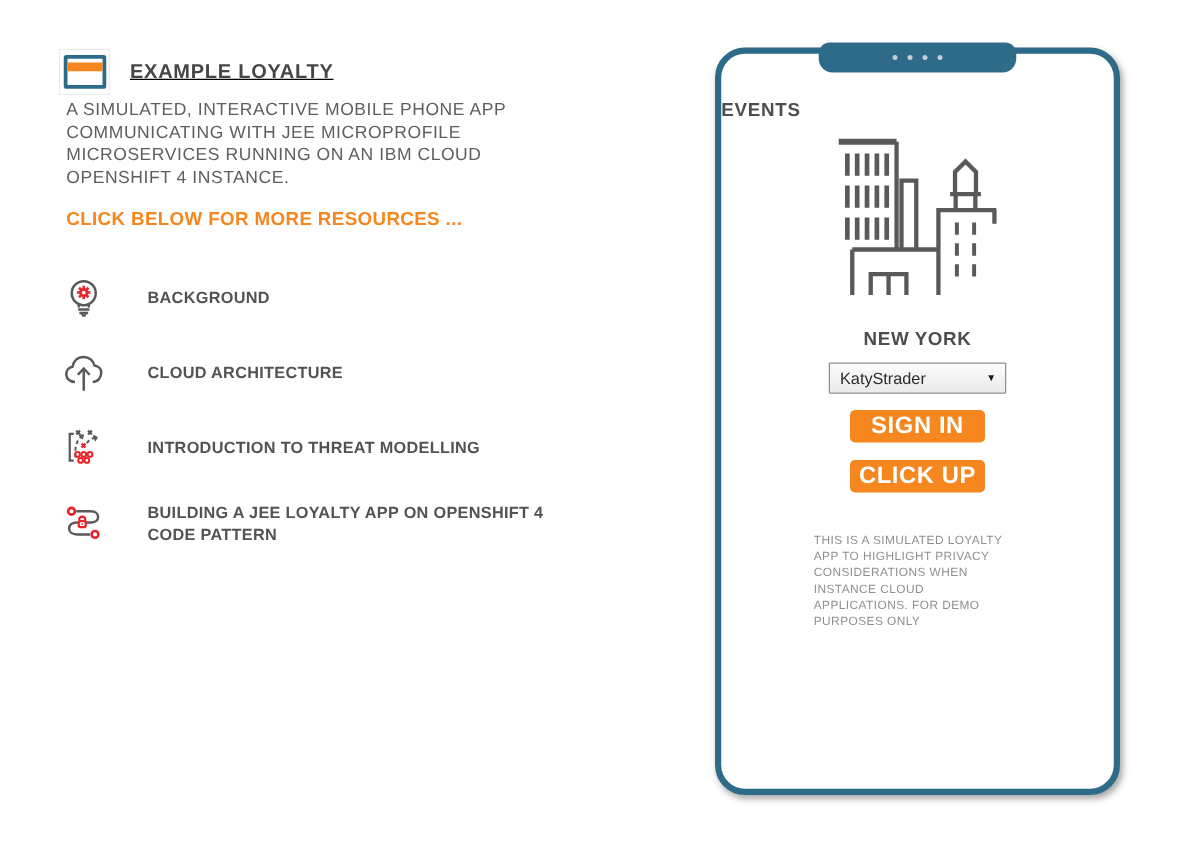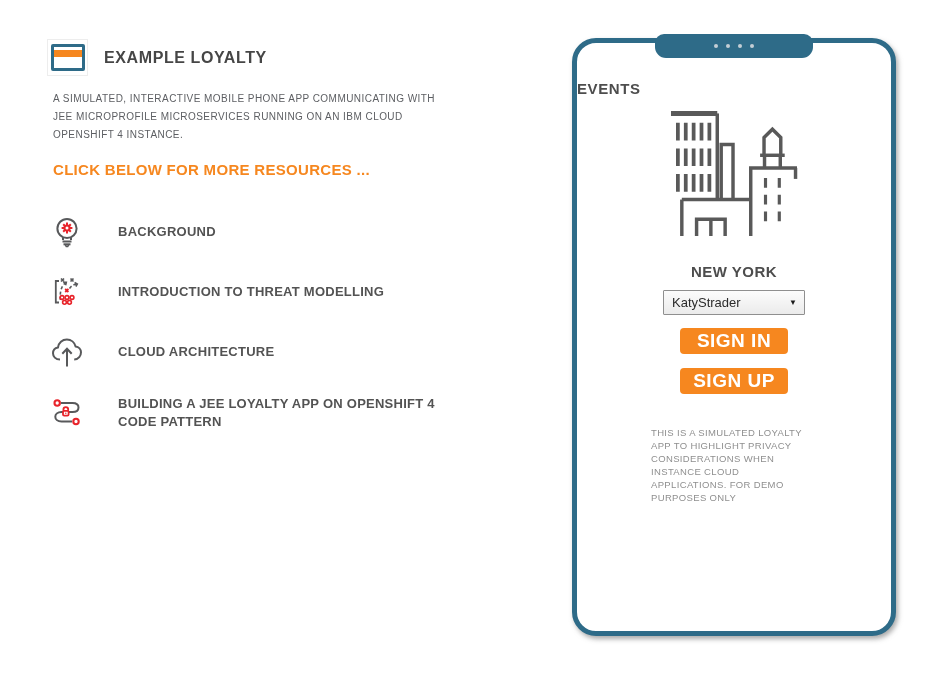--- a/index.html
+++ b/index.html
@@ -7,38 +7,38 @@
   body {
     background:#ffffff;
     font-family:"Liberation Sans", sans-serif;
     position:relative;
     overflow:hidden;
   }
 
   
   .left { position:absolute; left:47px; top:39px; width:430px; }
 
-  .brand { display:flex; align-items:center; }
+  .brand { display:flex; align-items:center;text-decoration:underline; }
   .brand-box {
     width:41px; height:37px; background:#fff; border:1px solid #ededed;
     display:flex; align-items:center; justify-content:center;
   }
   .card-icon {
     width:34px; height:27px; border:3px solid #2e6b88; border-radius:2px;
     position:relative; background:#fff;
   }
   .card-stripe { position:absolute; left:0; right:0; top:3px; height:7px; background:#f6871f; }
   .brand-title {
     margin-left:16px; font-size:16px; font-weight:bold; color:#464646;
     letter-spacing:0.6px;
   }
 
   .desc {
-    margin:14px 0 0 6px; width:402px;
-    font-size:10px; line-height:18px; color:#5c5e62; letter-spacing:0.45px;
+    margin:2px 0 0 6px; width:402px;
+    font-size:14px; line-height:18px; color:#5c5e62; letter-spacing:0.45px;
   }
   .cta {
     margin:17px 0 0 6px; font-size:15px; font-weight:bold; color:#f6871f;
     letter-spacing:0.3px; cursor:pointer; display:inline-block;
   }
 
   .resources { margin-top:36px; }
   .res-row {
     display:flex; align-items:center; margin-left:3px; margin-bottom:26px;
     min-height:34px; cursor:pointer;
@@ -132,20 +132,29 @@
         <g stroke="#e8242b" stroke-width="2">
           <line x1="17" y1="7.6" x2="17" y2="18.4"></line>
           <line x1="11.6" y1="13" x2="22.4" y2="13"></line>
           <line x1="13.2" y1="9.2" x2="20.8" y2="16.8"></line>
           <line x1="20.8" y1="9.2" x2="13.2" y2="16.8"></line>
         </g>
         <circle cx="17" cy="13" r="3.6" fill="#e8242b"></circle>
         <circle cx="17" cy="13" r="1.5" fill="#ffffff"></circle>
       </svg>
       <div class="res-label">BACKGROUND</div>
+    </div>
+
+    <div class="res-row">
+      <svg class="res-icon" viewBox="0 0 34 34" width="34" height="34" fill="none">
+        <path d="M10 24.5 C5.5 24.5 3 21.5 3 18.3 c0-3 2.1-5.4 5-5.9 0.6-4.6 4.2-7.9 8.9-7.9 4.2 0 7.7 2.9 8.7 6.9 3.1 0.4 5.4 2.8 5.4 5.8 0 3.4-2.4 7.3-6.8 7.3" stroke="#58595b" stroke-width="2"></path>
+        <line x1="17" y1="14.5" x2="17" y2="31.5" stroke="#58595b" stroke-width="2"></line>
+        <path d="M12.3 18.8 L17 13.8 L21.7 18.8" stroke="#58595b" stroke-width="2"></path>
+      </svg>
+      <div class="res-label">CLOUD ARCHITECTURE</div>
     </div>
 
     <div class="res-row">
       <svg class="res-icon" viewBox="0 0 34 34" width="34" height="34" fill="none">
         <path d="M9 6 H5.8 V27.5 H9" stroke="#58595b" stroke-width="1.8"></path>
         <path d="M10.5 25 C9.5 17 11.5 10.5 16 7.5" stroke="#58595b" stroke-width="1.6" stroke-dasharray="3 2.4"></path>
         <path d="M13.2 7.2 L16.3 7.3 L15.6 10.2" stroke="#58595b" stroke-width="1.6"></path>
         <path d="M19.5 13.5 C21.5 10.5 23.5 9.5 27 9" stroke="#58595b" stroke-width="1.6" stroke-dasharray="3 2.4"></path>
         <path d="M24.6 7.5 L27.3 9 L25.8 11.5" stroke="#58595b" stroke-width="1.6"></path>
         <g stroke="#58595b" stroke-width="1.7">
@@ -157,29 +166,20 @@
           <circle cx="12" cy="22.5" r="1.9"></circle>
           <circle cx="17" cy="22.5" r="1.9"></circle>
           <circle cx="22" cy="22.5" r="1.9"></circle>
           <circle cx="14.5" cy="27.3" r="1.9"></circle>
           <circle cx="19.5" cy="27.3" r="1.9"></circle>
         </g>
       </svg>
       <div class="res-label">INTRODUCTION TO THREAT MODELLING</div>
     </div>
 
-    <div class="res-row">
-      <svg class="res-icon" viewBox="0 0 34 34" width="34" height="34" fill="none">
-        <path d="M10 24.5 C5.5 24.5 3 21.5 3 18.3 c0-3 2.1-5.4 5-5.9 0.6-4.6 4.2-7.9 8.9-7.9 4.2 0 7.7 2.9 8.7 6.9 3.1 0.4 5.4 2.8 5.4 5.8 0 3.4-2.4 7.3-6.8 7.3" stroke="#58595b" stroke-width="2"></path>
-        <line x1="17" y1="14.5" x2="17" y2="31.5" stroke="#58595b" stroke-width="2"></line>
-        <path d="M12.3 18.8 L17 13.8 L21.7 18.8" stroke="#58595b" stroke-width="2"></path>
-      </svg>
-      <div class="res-label">CLOUD ARCHITECTURE</div>
-    </div>
-
     <div class="res-row last">
       <svg class="res-icon" viewBox="0 0 34 34" width="34" height="34" fill="none">
         <path d="M11 7 h11.5 c4 0 6 2 6 4.5 s-2 4.5-6 4.5 h-11 c-4 0-6.2 2.2-6.2 4.7 s2.2 4.8 6.2 4.8 h10.5" stroke="#58595b" stroke-width="2"></path>
         <circle cx="7.2" cy="7" r="2.7" stroke="#e8242b" stroke-width="2.1" fill="#ffffff"></circle>
         <circle cx="26" cy="25.5" r="2.7" stroke="#e8242b" stroke-width="2.1" fill="#ffffff"></circle>
         <circle cx="15.8" cy="13.6" r="2.4" stroke="#e8242b" stroke-width="1.8" fill="#ffffff"></circle>
         <rect x="13" y="14.8" width="5.6" height="4.8" rx="1.2" stroke="#e8242b" stroke-width="1.8" fill="#ffffff"></rect>
         <circle cx="15.8" cy="17.2" r="0.7" fill="#e8242b"></circle>
       </svg>
       <div class="res-label">BUILDING A JEE LOYALTY APP ON OPENSHIFT 4 CODE PATTERN</div>
@@ -231,17 +231,17 @@
   </svg>
 
   <div class="location">NEW YORK</div>
 
   <div class="user-select">
     <span class="val">KatyStrader</span>
     <span class="arrow">▼</span>
   </div>
 
   <div class="btn sign-in">SIGN IN</div>
-  <div class="btn sign-up">SIGN UP</div>
+  <div class="btn sign-up">CLICK UP</div>
 
   <div class="disclaimer">THIS IS A SIMULATED LOYALTY APP TO HIGHLIGHT PRIVACY CONSIDERATIONS WHEN INSTANCE CLOUD APPLICATIONS. FOR DEMO PURPOSES ONLY</div>
 
 </div>
 
 </body></html>

